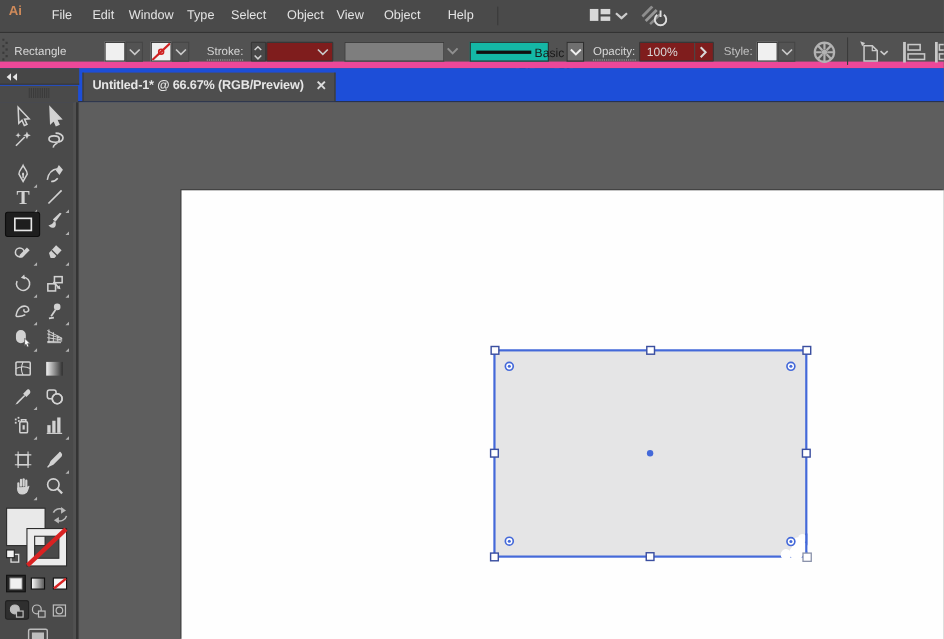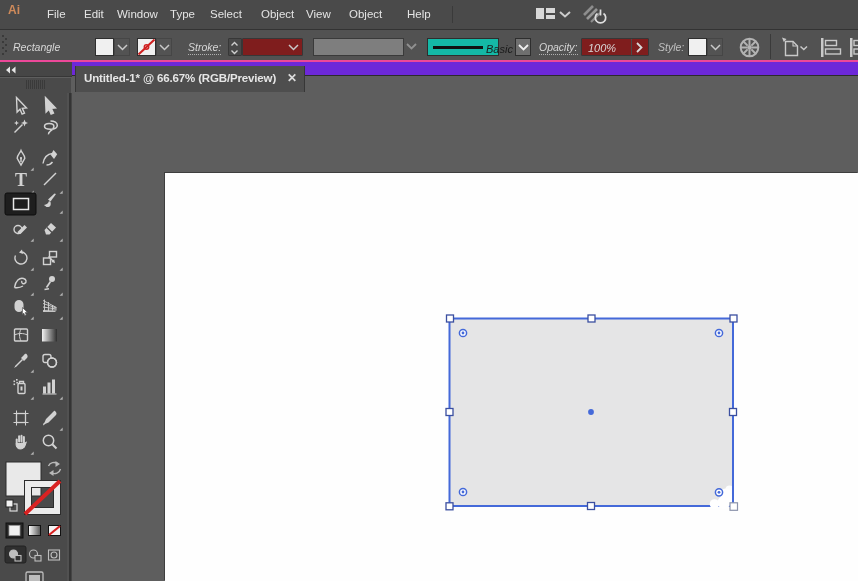--- a/index.html
+++ b/index.html
@@ -1,27 +1,27 @@
 <!DOCTYPE html>
 <html><head><meta charset="utf-8"><style>
 html,body{margin:0;padding:0;width:858px;height:581px;overflow:hidden;background:#5e5e5e;font-family:"Liberation Sans",sans-serif;}
 *{box-sizing:border-box;}
 .abs{position:absolute;}
 #menubar{left:0;top:0;width:858px;height:30px;background:#4a4a4a;border-bottom:1px solid #333333;box-sizing:border-box;}
 .mitem{position:absolute;top:8px;font-size:11.5px;color:#e4e4e4;}
 #ailogo{position:absolute;left:8px;top:3px;font-size:12px;font-weight:bold;color:#cf8a5a;}
 .chipbtn{position:absolute;top:7px;width:17px;height:16px;background:#7d7d7d;border-radius:2px;color:#313131;font-size:10.5px;font-weight:bold;text-align:center;line-height:16px;margin-top:45px;}
-#controlbar{left:0;top:30px;width:858px;height:32px;background:#525252;border-bottom:2px solid #ec4899;font-style:italic;}
+#controlbar{left:0;top:30px;width:858px;height:32px;background:#525252;border-bottom:6px solid #ec4899;}
 .cb-label{position:absolute;top:11px;font-size:10.5px;color:#d6d6d6;}
 .dotted{border-bottom:1px dotted #b0b0b0;padding-bottom:1px;}
 .swatch{position:absolute;top:8px;width:19px;height:18px;background:#f0f0f0;border:1px solid #2e2e2e;}
 .chev{position:absolute;top:8px;width:16px;height:18px;border:1px solid #464646;background:#535353;}
 .chev svg{position:absolute;left:2px;top:5px;}
 .darkbox{position:absolute;top:8px;height:18px;background:#7f1d1d;border:1px solid #373737;border-radius:1px;}
-#tabstrip{left:0;top:62px;width:858px;height:14px;background:#6d28d9;border-bottom:1px solid #2c2c2c;text-decoration:underline;}
+#tabstrip{left:0;top:62px;width:858px;height:31px;background:#1d4ed8;border-bottom:1px solid #2c2c2c;text-decoration:underline;}
 #tab{position:absolute;left:75px;top:4px;width:230px;height:26px;background:#4e4e4e;border-left:1px solid #373737;border-right:1px solid #373737;}
 #tab .t{position:absolute;left:8px;top:6px;font-size:11.5px;font-weight:bold;color:#e6e6e6;letter-spacing:-0.15px;}
 #tab .x{position:absolute;right:7px;top:5px;font-size:12px;font-weight:bold;color:#dcdcdc;}
 #dockhead{position:absolute;left:0;top:0;width:72px;height:15px;background:#464646;border-bottom:1px solid #373737;}
 #dockfill{position:absolute;left:0;top:16px;width:71px;height:15px;background:#4a4a4a;}
 #tools{left:0;top:93px;width:67px;height:488px;background:#4a4a4a;}
 #toolsep{left:67px;top:93px;width:5px;height:488px;background:linear-gradient(90deg,#515151 0 2px,#343434 2px 4px,#454545 4px 5px);}
 #canvas{left:72px;top:93px;width:786px;height:488px;background:#5e5e5e;}
 #artboard{position:absolute;left:93px;top:80px;width:693px;height:408px;background:#fefefe;box-shadow:-1px -1px 0 #3e3e3e;}
 </style></head><body>

